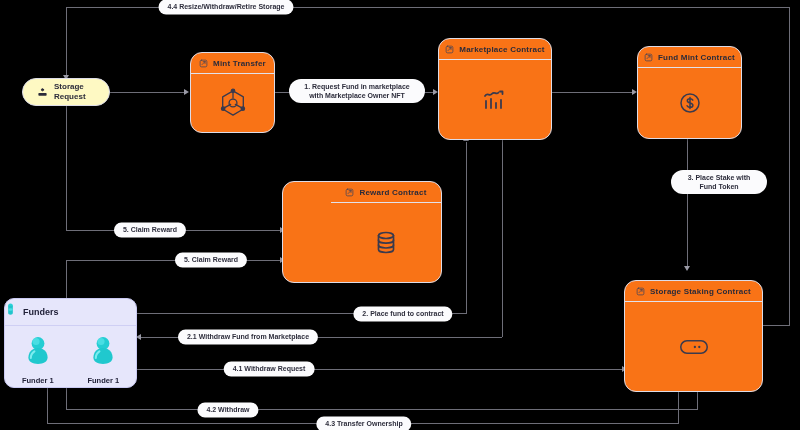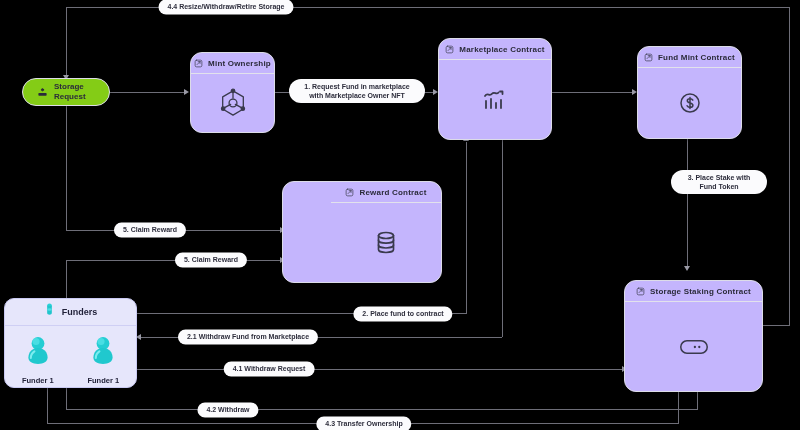--- a/index.html
+++ b/index.html
@@ -1,41 +1,41 @@
 <!DOCTYPE html>
 <html><head>
 <meta charset="utf-8">
 <style>
   html,body{margin:0;padding:0;background:#000;}
   body{width:800px;height:430px;overflow:hidden;
        font-family:"Liberation Sans","DejaVu Sans",sans-serif;}
   #canvas{position:relative;width:800px;height:430px;background:#000000;}
 
   
-  .node{position:absolute;background:#c4b5fd;border:1px solid #dcdce8;
+  .node{position:absolute;background:#f97316;border:1px solid #dcdce8;
         border-radius:12px;box-shadow:0 1px 3px rgba(0,0,0,.35);
         display:flex;flex-direction:column;overflow:hidden;}
   .node-hdr{display:flex;align-items:center;justify-content:center;gap:5px;
             padding:6px 6px 5px 6px;border-bottom:1px solid #e2e2ec;}
   .node-hdr .ttl{font-size:8px;font-weight:bold;color:#2b2b3a;letter-spacing:.2px;
                  white-space:nowrap;}
   .node-body{flex:1;display:flex;align-items:center;justify-content:center;}
   .hdr-ic svg{display:block;}
   .body-ic svg{display:block;}
 
   
-  .pill{position:absolute;background:#84cc16;border:1px solid #dcdce8;
+  .pill{position:absolute;background:#fef9c3;border:1px solid #dcdce8;
         border-radius:999px;box-shadow:0 1px 3px rgba(0,0,0,.35);
         display:flex;align-items:center;gap:6px;padding:8px 14px;}
   .pill .ptxt{font-size:8px;font-weight:bold;color:#2b2b3a;line-height:1.25;}
 
   
   .group{position:absolute;background:#e6e6fb;border:1px solid #c9c9f2;
          border-radius:10px;overflow:hidden;box-shadow:0 1px 3px rgba(0,0,0,.35);}
-  .group-hdr{display:flex;align-items:center;justify-content:center;gap:7px;
+  .group-hdr{display:flex;align-items:center;gap:7px;
              height:26px;border-bottom:1px solid #cfcff4;}
   .group-hdr .gttl{font-size:9px;font-weight:bold;color:#22223a;}
   .group-body{display:flex;align-items:flex-start;justify-content:space-around;
               padding-top:9px;}
   .funder{display:flex;flex-direction:column;align-items:center;gap:5px;width:62px;}
   .funder .fname{font-size:7.5px;font-weight:bold;color:#23233a;}
 
   
   .edge{position:absolute;background:#6e6e78;}
   .eh{height:1px;}
@@ -125,21 +125,21 @@
   </div>
 
   <div class="node" style="left:190px;top:52px;width:83px;height:79px;">
     <div class="node-hdr">
       <span class="hdr-ic">
         <svg width="9" height="9" viewBox="0 0 24 24" fill="none" stroke="#44445a" stroke-width="2" stroke-linecap="round" stroke-linejoin="round">
           <rect x="3" y="3" width="18" height="18" rx="4"></rect>
             <path d="M8 15l8-8M16 7v5M16 7h-5"></path>
         </svg>
       </span>
-      <span class="ttl">Mint Ownership</span>
+      <span class="ttl">Mint Transfer</span>
     </div>
     <div class="node-body">
       <span class="body-ic">
         <svg width="30" height="30" viewBox="0 0 32 32" fill="none" stroke="#3a3a4d" stroke-width="1.4" stroke-linecap="round" stroke-linejoin="round">
           <path d="M16 3l11 6.4v13L16 29 5 22.4v-13z"></path>
           <circle cx="16" cy="16" r="4.2"></circle>
           <path d="M16 3v7.8M7 21l6.5-3.6M25 21l-6.5-3.6"></path>
           <circle cx="16" cy="3" r="1.8" fill="#3a3a4d"></circle>
           <circle cx="5.5" cy="22" r="1.8" fill="#3a3a4d"></circle>
           <circle cx="26.5" cy="22" r="1.8" fill="#3a3a4d"></circle>

